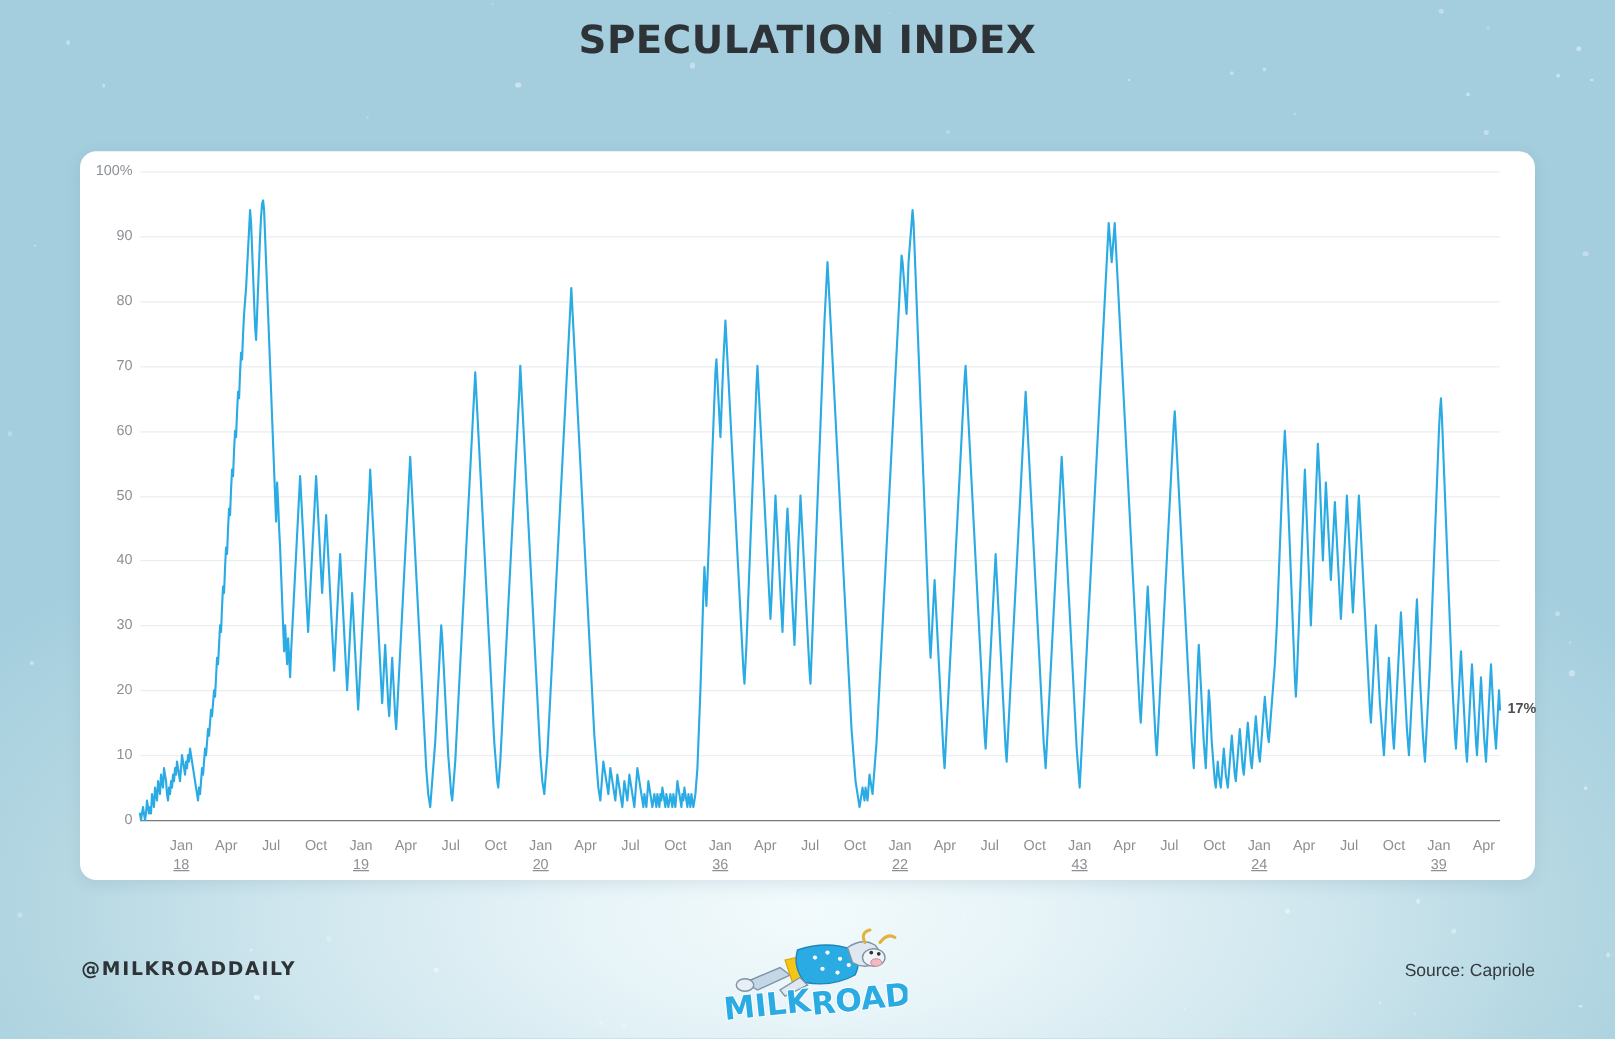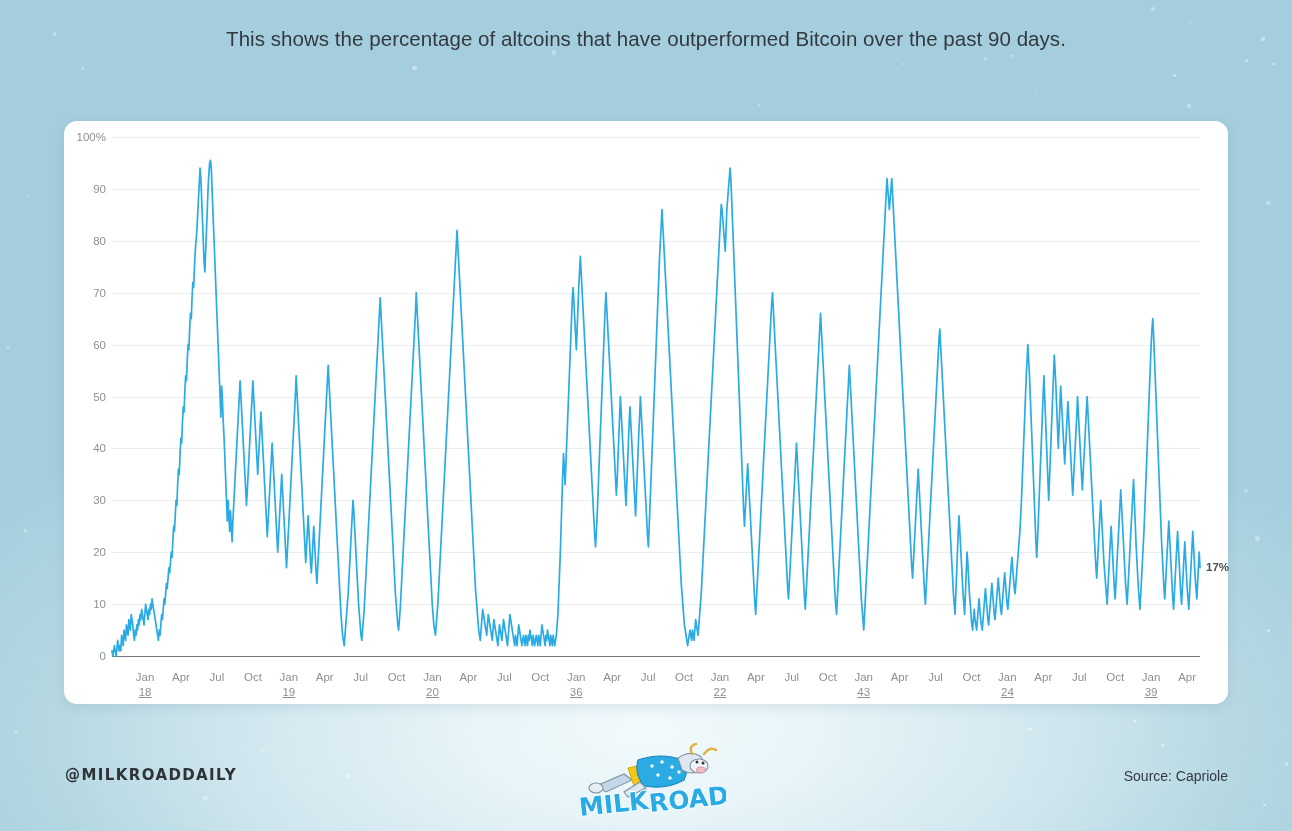--- a/index.html
+++ b/index.html
@@ -237,21 +237,21 @@
       <i style="left: 1254.7px; top: 512.6px; width: 2.4px; height: 2.4px; opacity: 0.44;"></i>
       <i style="left: 1266.3px; top: 200.5px; width: 4.5px; height: 4.5px; opacity: 0.51;"></i>
       <i style="left: 551.7px; top: 50.4px; width: 4.3px; height: 4.3px; opacity: 0.58;"></i>
       <i style="left: 14.4px; top: 730.3px; width: 3.4px; height: 3.4px; opacity: 0.42;"></i>
       <i style="left: 261px; top: 749.3px; width: 3.5px; height: 3.5px; opacity: 0.41;"></i>
       <i style="left: 50.2px; top: 761.5px; width: 1.6px; height: 1.6px; opacity: 0.27;"></i>
     </div>
 </div>
 
 <div id="header">
-  <div id="chart-subtitle">This shows the percentage of altcoins that have outperformed Bitcoin over the past 90 days.</div>
+  <div id="chart-title">SPECULATION INDEX</div>
 </div>
 
 <div id="chart-card">
   <div id="plot-wrap">
     <div id="grid-area">
         <div class="grid-line baseline" style="top: 535px;"></div>
         <div class="grid-line" style="top: 483.1px;"></div>
         <div class="grid-line" style="top: 431.2px;"></div>
         <div class="grid-line" style="top: 379.3px;"></div>
         <div class="grid-line" style="top: 327.4px;"></div>

